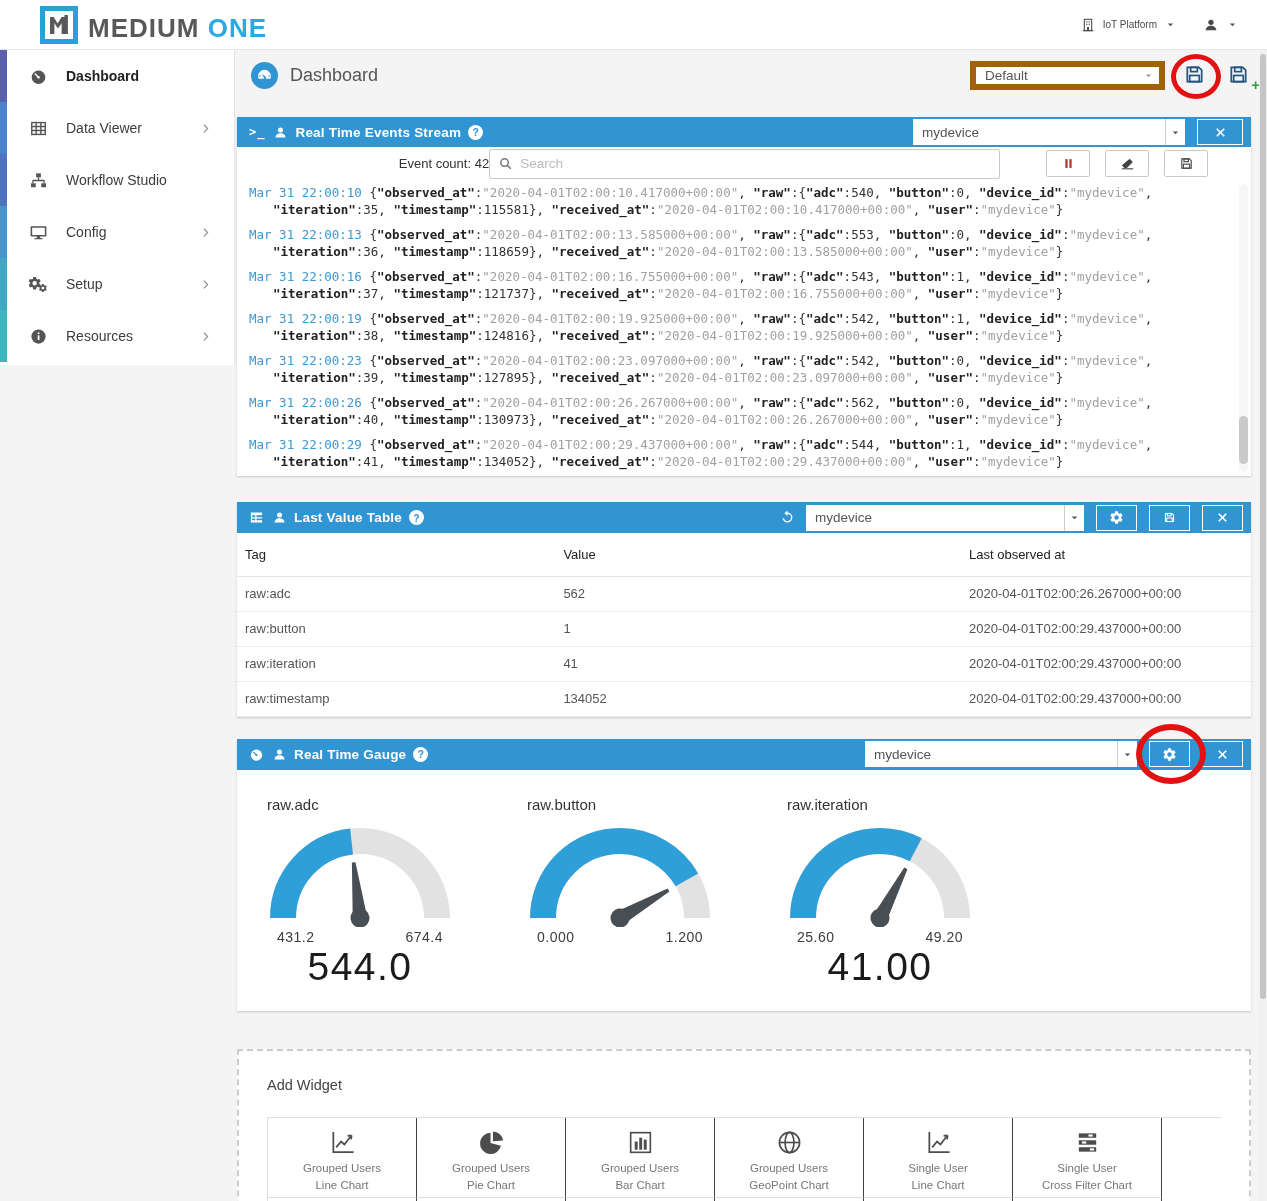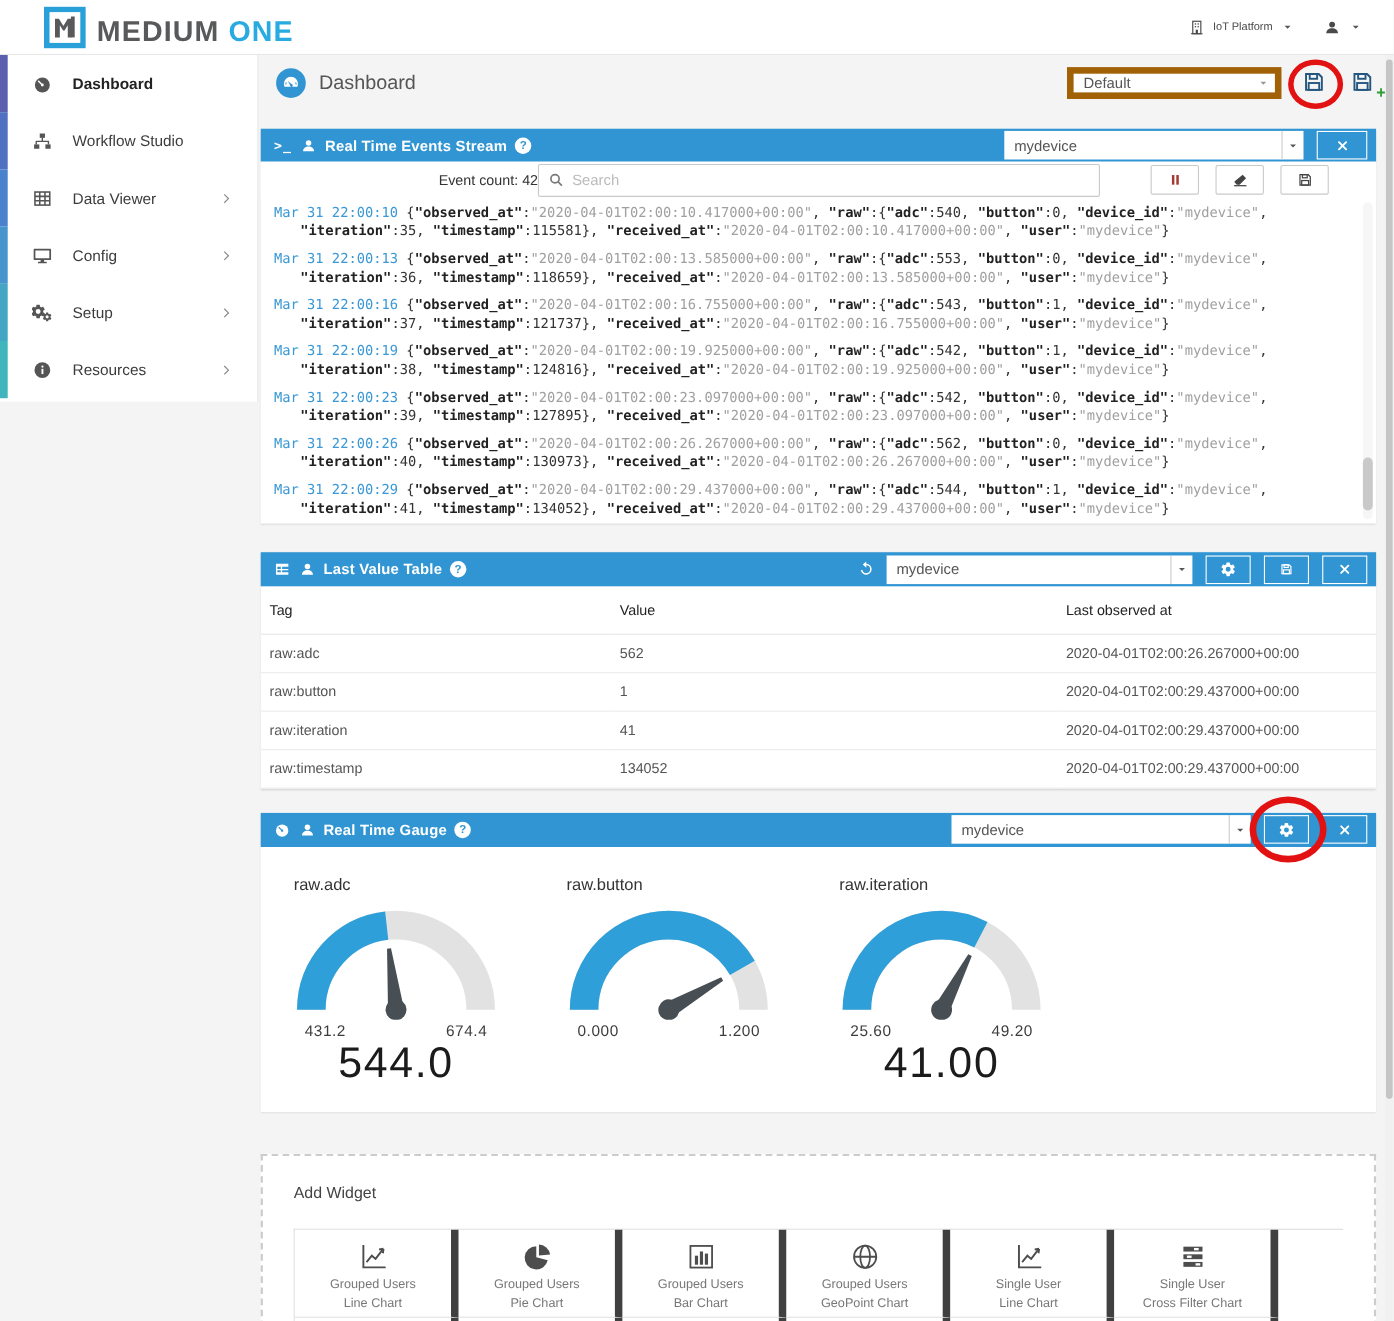--- a/index.html
+++ b/index.html
@@ -98,32 +98,32 @@
   .lvt { margin-top:26px; }
   .lvt .w-head { height:31px; }
   .lvt table { width:100%; border-collapse:collapse; table-layout:fixed; }
   .lvt th { text-align:left; font-weight:400; color:#222; font-size:13px; height:43px; padding-left:8px;
             border-bottom:1px solid #e5e5e5; }
   .lvt td { color:#555; font-size:13px; height:35px; padding-left:8px; border-bottom:1px solid #ececec; }
 
   
   .gauges { margin-top:22px; }
   .gauges .w-head { height:31px; }
-  .g-body { height:241px; display:flex; padding:26px 0 0 28px; gap:8px; }
+  .g-body { height:241px; display:flex; padding:26px 0 0 28px; gap:20px; }
   .g-block { width:240px; }
   .g-label { font-size:15px; color:#333; margin:0 0 10px 2px; }
   .g-minmax { width:190px; display:flex; justify-content:space-between; padding:0 12px;
               font-size:14px; color:#3c3c3c; letter-spacing:.5px; margin-top:2px; }
   .g-value { width:190px; text-align:center; font-size:39px; color:#1b1b1b; letter-spacing:1.5px; margin-top:0; }
 
   
   .add-widget { margin:38px 16px 0 2px; background:#fff; border:2px dashed #ccc; padding:26px 28px; height:360px; }
   .aw-title { font-size:14.5px; color:#444; margin-bottom:24px; }
   .aw-grid { display:grid; grid-template-columns:repeat(6,149px); border-top:1px solid #ddd; border-left:1px solid #ddd; }
-  .aw-tile { height:80px; border-right:7px solid #404040; border-bottom:1px solid #ddd; display:flex;
+  .aw-tile { height:80px; border-right:1px solid #404040; border-bottom:1px solid #ddd; display:flex;
              flex-direction:column; align-items:center; cursor:pointer; background:#fff; }
   .aw-ico { width:27px; height:27px; color:#4d4d4d; margin-top:11px; }
   .aw-ico svg { width:27px; height:27px; }
   .aw-l1 { font-size:11.5px; color:#777; margin-top:6px; }
   .aw-l2 { font-size:11.5px; color:#777; margin-top:5px; }
 
   
   .page-scrollbar { position:absolute; right:0; top:50px; bottom:0; width:8px; background:#f1f1f1; z-index:30; }
   .page-scroll-thumb { position:absolute; top:4px; left:1px; width:6px; height:945px; background:#c5c5c5; border-radius:3px; }
   .annotation { position:absolute; border-radius:50%; pointer-events:none; z-index:40; }
@@ -179,48 +179,48 @@
         <span class="side-icon">
           <svg viewBox="0 0 24 24" fill="currentColor">
             <circle cx="12" cy="13" r="8.6"></circle>
             <line x1="12" y1="13" x2="7.2" y2="8.2" stroke="#fff" stroke-width="1.7"></line>
             <circle cx="12" cy="13" r="1.7" fill="#fff"></circle>
           </svg>
         </span>
         <span class="side-label">Dashboard</span>
       </div>
       <div class="side-item">
-        <span class="side-strip" style="background: rgb(80, 112, 193);"></span>
-        <span class="side-icon">
-          <svg viewBox="0 0 24 24" fill="currentColor">
-            <rect x="9" y="3" width="6" height="5"></rect>
-            <rect x="2.5" y="15.5" width="6" height="5"></rect>
-            <rect x="15.5" y="15.5" width="6" height="5"></rect>
-            <path d="M11.2 8h1.6v3.2H19a.8.8 0 0 1 .8.8v3.5h-1.6v-2.7H5.8v2.7H4.2V12a.8.8 0 0 1 .8-.8h6.2z"></path>
-          </svg>
-        </span>
-        <span class="side-label">Workflow Studio</span>
-      </div>
-      <div class="side-item">
         <span class="side-strip" style="background: rgb(74, 130, 205);"></span>
         <span class="side-icon">
           <svg viewBox="0 0 24 24" fill="none" stroke="currentColor" stroke-width="1.8">
             <rect x="3.5" y="4.5" width="17" height="15"></rect>
             <line x1="3.5" y1="9.5" x2="20.5" y2="9.5"></line>
             <line x1="3.5" y1="14.5" x2="20.5" y2="14.5"></line>
             <line x1="9" y1="4.5" x2="9" y2="19.5"></line>
             <line x1="15" y1="4.5" x2="15" y2="19.5"></line>
           </svg>
         </span>
         <span class="side-label">Data Viewer</span>
         <span class="side-chevron">
           <svg viewBox="0 0 24 24" fill="none" stroke="currentColor" stroke-width="2">
             <polyline points="9,5 16,12 9,19"></polyline>
           </svg>
         </span>
+      </div>
+      <div class="side-item">
+        <span class="side-strip" style="background: rgb(80, 112, 193);"></span>
+        <span class="side-icon">
+          <svg viewBox="0 0 24 24" fill="currentColor">
+            <rect x="9" y="3" width="6" height="5"></rect>
+            <rect x="2.5" y="15.5" width="6" height="5"></rect>
+            <rect x="15.5" y="15.5" width="6" height="5"></rect>
+            <path d="M11.2 8h1.6v3.2H19a.8.8 0 0 1 .8.8v3.5h-1.6v-2.7H5.8v2.7H4.2V12a.8.8 0 0 1 .8-.8h6.2z"></path>
+          </svg>
+        </span>
+        <span class="side-label">Workflow Studio</span>
       </div>
       <div class="side-item">
         <span class="side-strip" style="background: rgb(70, 149, 204);"></span>
         <span class="side-icon">
           <svg viewBox="0 0 24 24" fill="currentColor">
             <path d="M3 4h18a1 1 0 0 1 1 1v11a1 1 0 0 1-1 1h-7v2h3v1.6H7V19h3v-2H3a1 1 0 0 1-1-1V5a1 1 0 0 1 1-1zm1 2v9h16V6z"></path>
           </svg>
         </span>
         <span class="side-label">Config</span>
         <span class="side-chevron">

